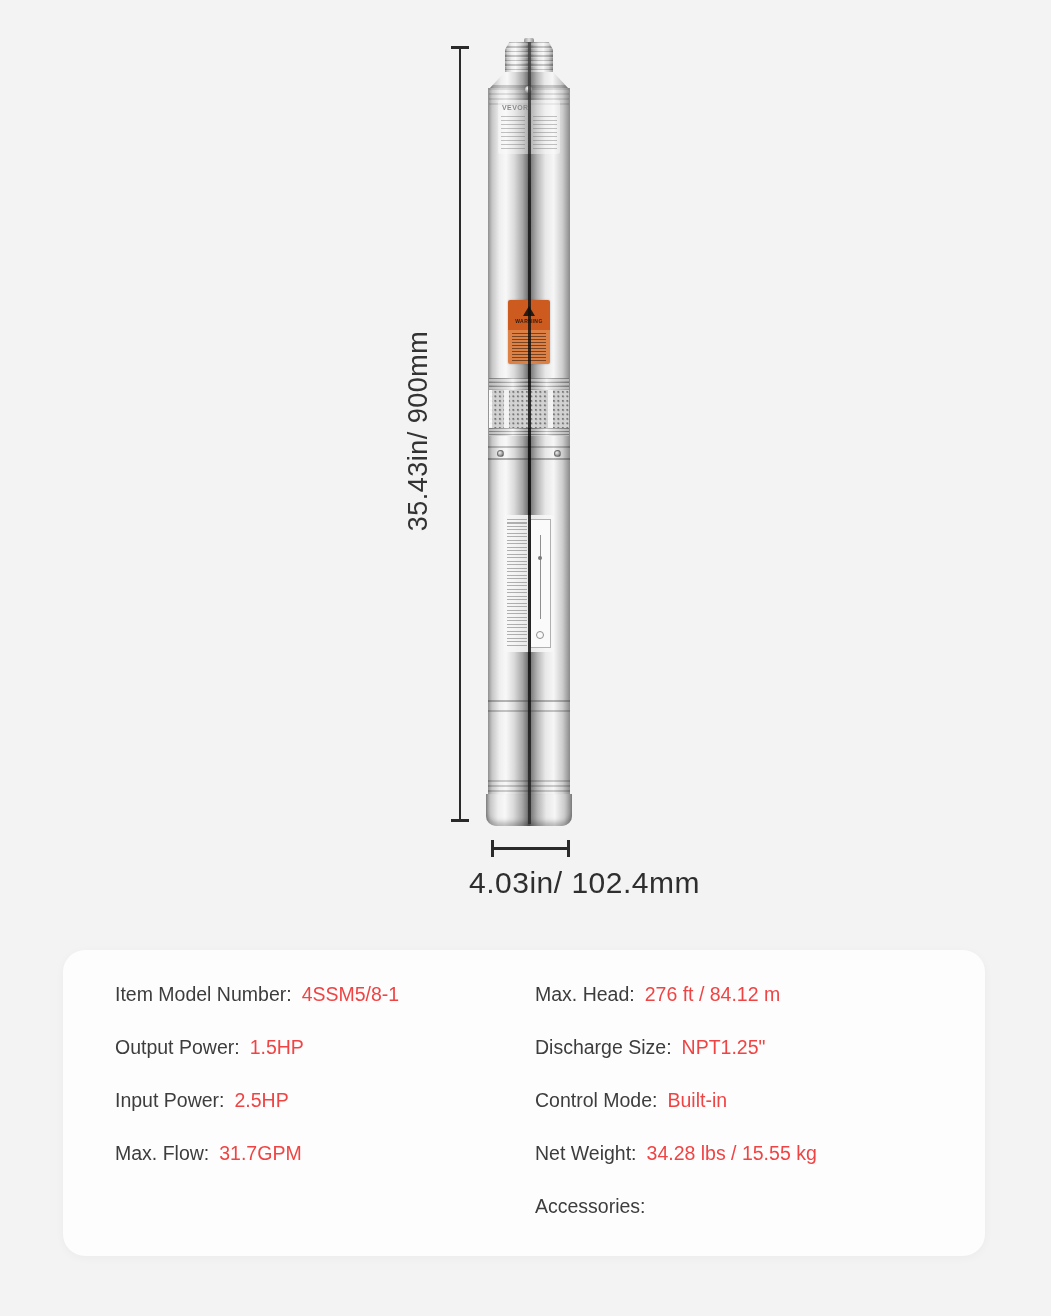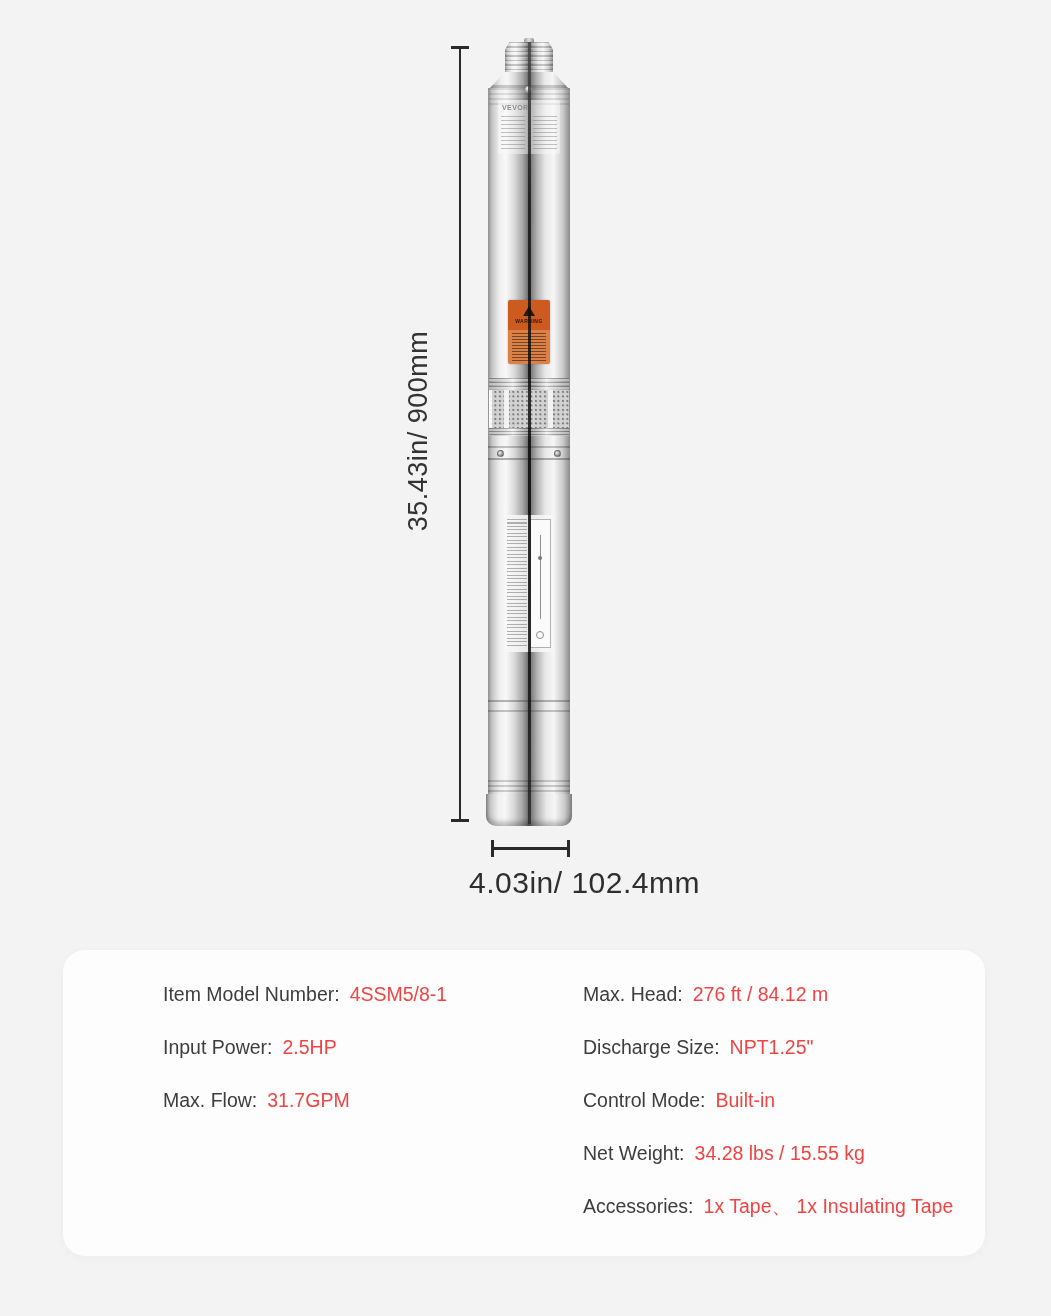--- a/index.html
+++ b/index.html
@@ -103,21 +103,21 @@
   .dim-hline .cap-l { left:0; } .dim-hline .cap-r { right:0; }
   .dim-hline .stem { position:absolute; left:0; right:0; top:7px; height:2.5px; background:#2a2a2a; }
   .dim-htext { left:370px; top:866px; width:330px; text-align:right; font-size:30px; color:#2e2e2e; letter-spacing:.5px; }
 
   
   .spec-card { position:absolute; left:63px; top:950px; width:922px; height:306px;
     background:#fdfdfd; border-radius:22px; box-shadow:0 2px 10px rgba(0,0,0,.035); }
   .spec-col { position:absolute; top:18px; display:flex; flex-direction:column; }
   .spec-col.col-left { left:52px; }
   .spec-col.col-right { left:472px; }
-  .spec-row { height:53px; display:flex; align-items:center; gap:10px; font-size:19.5px; white-space:nowrap;margin-left:48px; }
+  .spec-row { height:53px; display:flex; align-items:center; gap:10px; font-size:19.5px; white-space:nowrap; }
   .spec-label { color:#3d3d3d; }
   .spec-value { color:#ef4444; font-weight:500; }
 </style>
 </head>
 <body>
 
 <div class="scene">
 
   <div class="pump">
     <div class="p-el p-stud"></div>
@@ -180,20 +180,24 @@
   </div>
   <div class="dim dim-htext">4.03in/ 102.4mm</div>
 
   <div class="spec-card">
     <div class="spec-col col-left">
       <div class="spec-row">
         <span class="spec-label">Item Model Number:</span>
         <span class="spec-value">4SSM5/8-1</span>
       </div>
       <div class="spec-row">
+        <span class="spec-label">Output Power:</span>
+        <span class="spec-value">1.5HP</span>
+      </div>
+      <div class="spec-row">
         <span class="spec-label">Input Power:</span>
         <span class="spec-value">2.5HP</span>
       </div>
       <div class="spec-row">
         <span class="spec-label">Max. Flow:</span>
         <span class="spec-value">31.7GPM</span>
       </div>
     </div>
     <div class="spec-col col-right">
       <div class="spec-row">
@@ -207,18 +211,17 @@
       <div class="spec-row">
         <span class="spec-label">Control Mode:</span>
         <span class="spec-value">Built-in</span>
       </div>
       <div class="spec-row">
         <span class="spec-label">Net Weight:</span>
         <span class="spec-value">34.28 lbs / 15.55 kg</span>
       </div>
       <div class="spec-row">
         <span class="spec-label">Accessories:</span>
-        <span class="spec-value">1x Tape、 1x Insulating Tape</span>
       </div>
     </div>
   </div>
 
 </div>
 
 </body></html>

